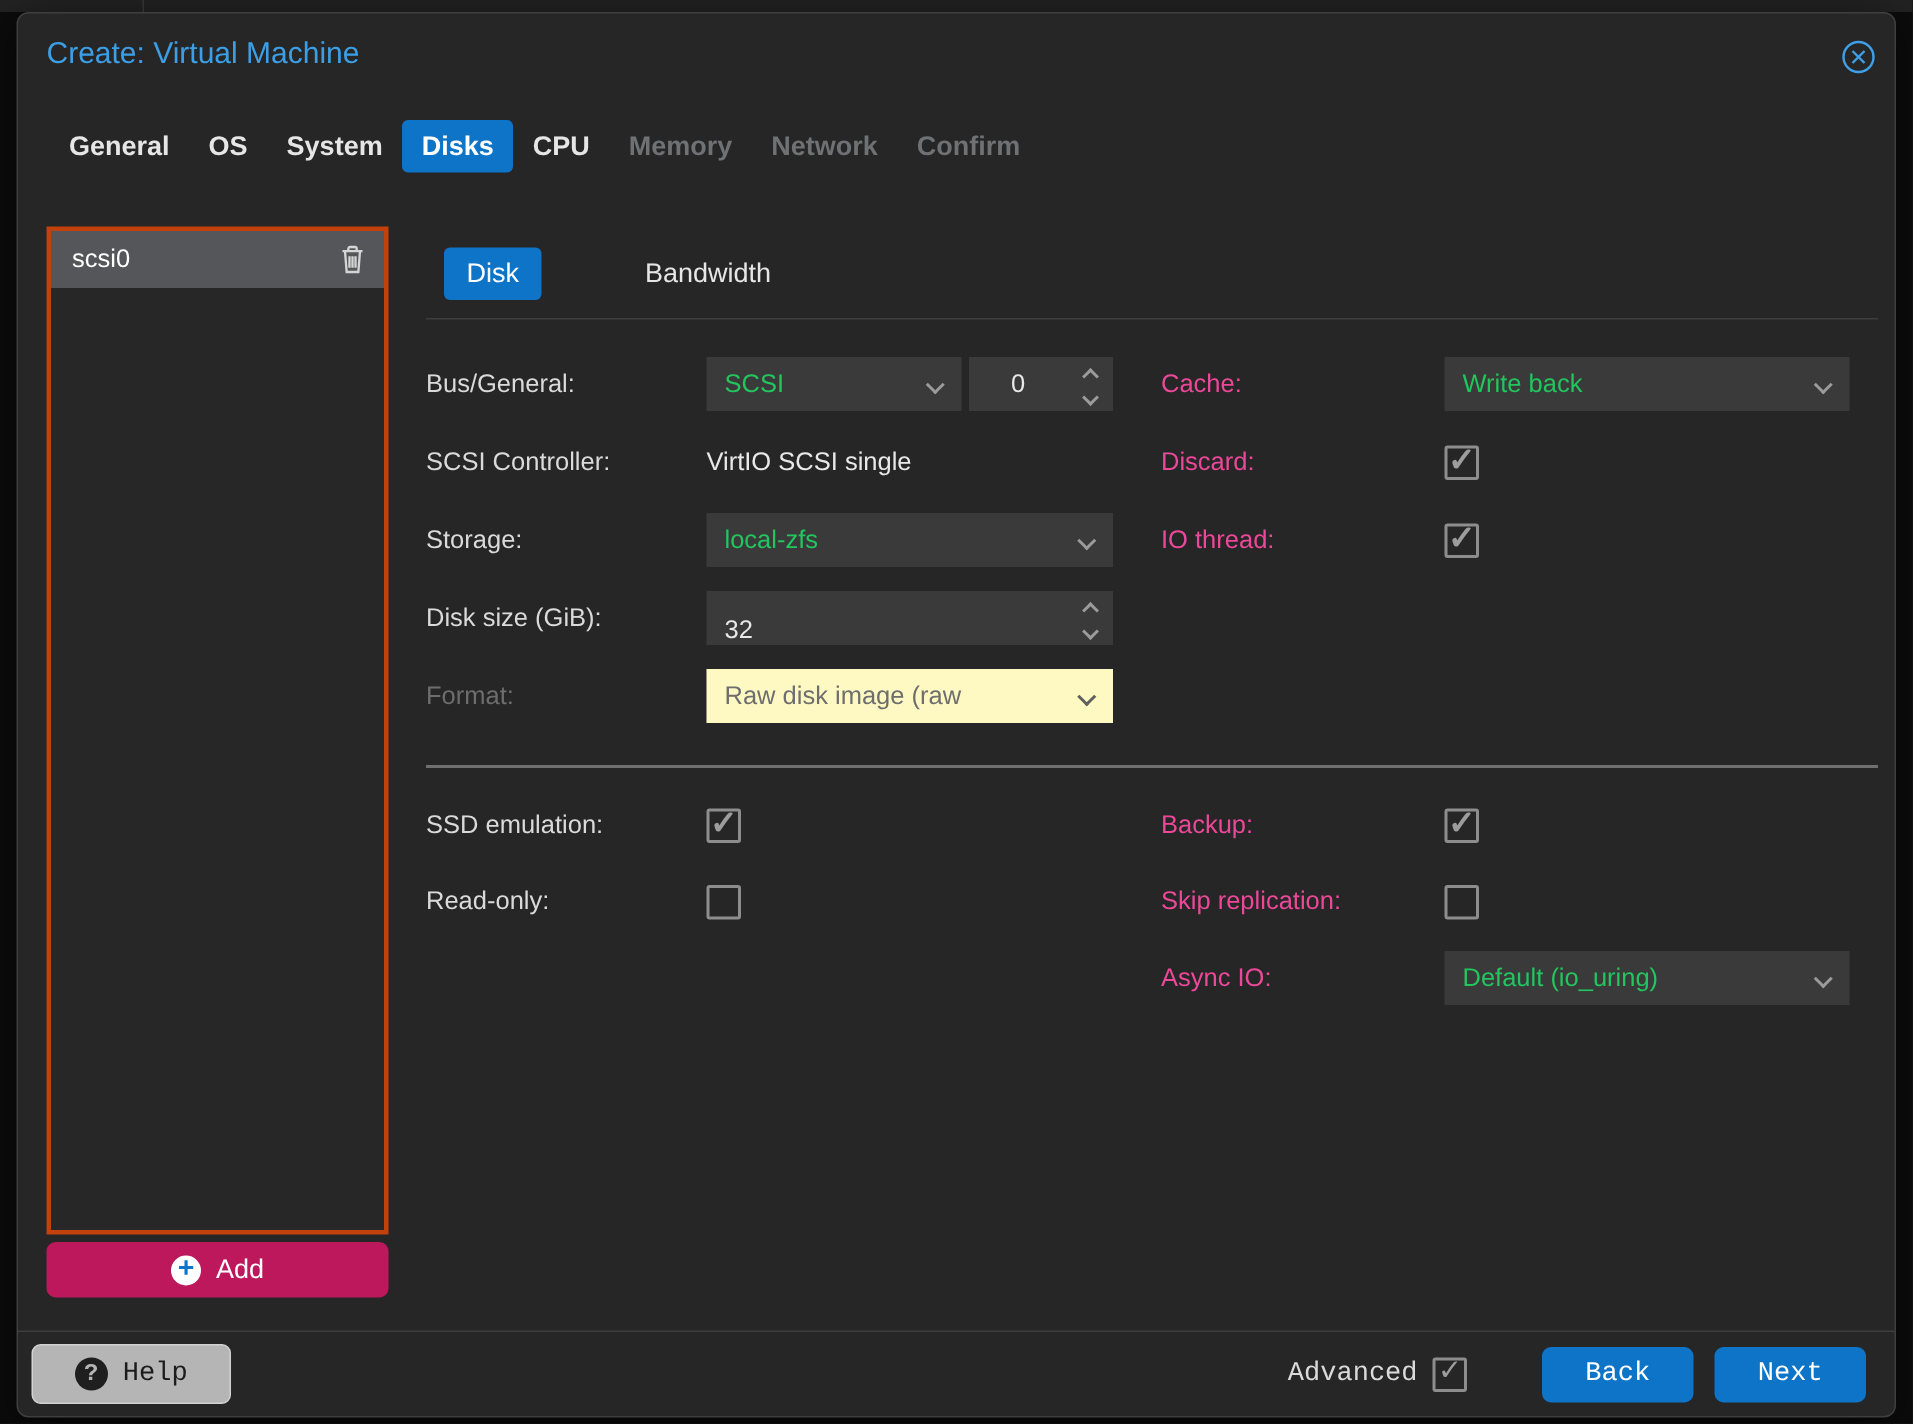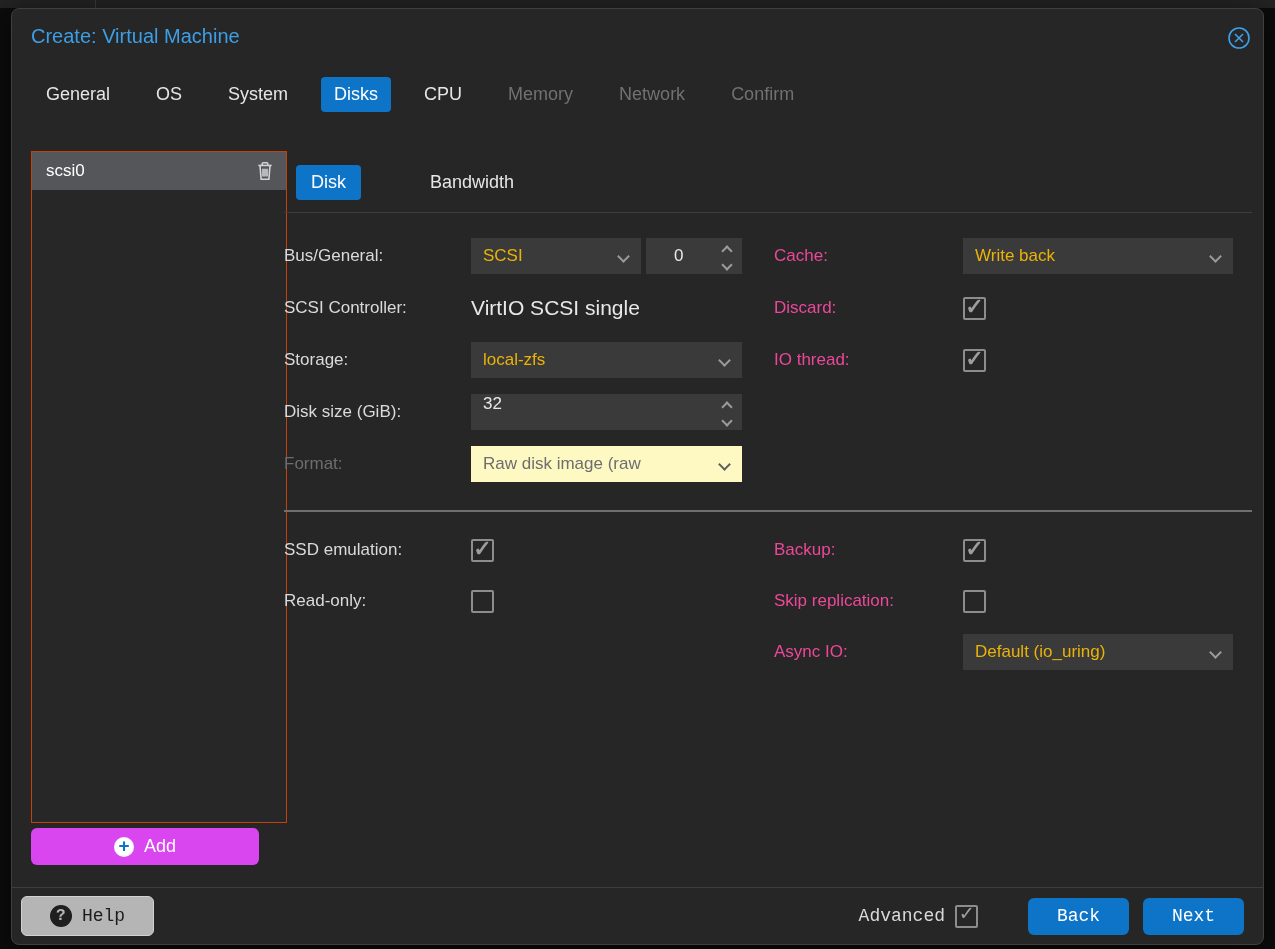--- a/index.html
+++ b/index.html
@@ -13,34 +13,34 @@
   .dialog { position:absolute; left:11px; top:8px; width:1253px; height:937px;
             background:#262626; border:1px solid #3f3f3f; border-radius:8px;
             box-shadow:0 6px 30px rgba(0,0,0,.6); }
 
   
   .dlg-header { position:absolute; left:0; top:0; right:0; height:62px; }
   .dlg-title { position:absolute; left:19px; top:16px; font-size:20px; color:#3c9fe5; }
   .close-btn { position:absolute; right:12px; top:17px; width:24px; height:24px; cursor:pointer; }
 
   
-  .tabs { position:absolute; left:21px; top:68px; height:40px; display:flex; gap:20px; align-items:flex-start; }
+  .tabs { position:absolute; left:21px; top:68px; height:40px; display:flex; align-items:center;font-weight:bold; }
   .tab { font-size:18px; color:#e6e6e6; padding:7px 13px; border-radius:4px; white-space:nowrap; }
   .tab.active { background:#0d74c8; color:#ffffff; }
   .tab.disabled { color:#6f7173; }
 
   
-  .disk-panel { position:absolute; left:19px; top:142px; width:256px; height:672px;
-                background:#272727; border:1px solid #c2410c; }
+  .disk-panel { position:absolute; left:19px; top:142px; width:228px; height:672px;
+                background:#272727; border:3px solid #c2410c; }
   .disk-item { height:38px; background:#55565a; display:flex; align-items:center; padding:0 10px 0 14px; }
   .disk-item-label { font-size:17px; color:#ffffff; flex:1; }
   .trash-btn { width:22px; height:22px; display:flex; align-items:center; justify-content:center; cursor:pointer; }
 
   .add-btn { position:absolute; left:19px; top:819px; width:228px; height:37px;
-             background:#d946ef; border-radius:6px; display:flex; align-items:center;
+             background:#be185d; border-radius:6px; display:flex; align-items:center;
              justify-content:center; gap:10px; cursor:pointer; }
   .add-icon { width:20px; height:20px; background:#ffffff; border-radius:50%;
               display:flex; align-items:center; justify-content:center; }
   .add-icon::before { content:"+"; color:#0d74c8; font-size:19px; font-weight:bold; line-height:1; margin-top:-2px; }
   .add-label { color:#ffffff; font-size:18px; }
 
   
   .form-area { position:absolute; left:272px; top:146px; right:11px; }
   .subtabs { display:flex; align-items:center; margin-top:8px; padding-left:12px; height:38px; gap:54px; }
   .subtab { font-size:18px; color:#e6e6e6; padding:7px 15px; border-radius:4px; }
@@ -51,43 +51,43 @@
   .frow { display:flex; align-items:center; height:36px; margin-bottom:16px; }
   .frow.adv { margin-bottom:15px; }
   .flabel  { width:187px; font-size:17px; color:#dadada; flex-shrink:0; }
   .flabel.disabled { color:#6d6d6d; }
   .fcell   { width:271px; flex-shrink:0; display:flex; }
   .gapcol  { width:32px; flex-shrink:0; }
   .flabel2 { width:189px; font-size:17px; color:#ec4899; flex-shrink:0; }
   .fcell2  { width:270px; flex-shrink:0; display:flex; }
 
   .combo { position:relative; height:36px; background:#3a3a3a; display:flex; align-items:center;
-           padding:0 30px 0 12px; color:#eab308; font-size:17px; width:100%; cursor:pointer; overflow:hidden; white-space:nowrap; }
+           padding:0 30px 0 12px; color:#22c55e; font-size:17px; width:100%; cursor:pointer; overflow:hidden; white-space:nowrap; }
   .combo.disabled { background:#fef9c3; color:#6e6e6e; cursor:default; }
 
   .chev { display:inline-block; width:9px; height:9px; border-right:2px solid #9b9b9b;
           border-bottom:2px solid #9b9b9b; }
   .chev.down { transform:rotate(45deg); }
   .chev.up   { transform:rotate(-135deg); }
   .combo .chev { position:absolute; right:13px; top:14px; }
   .combo.disabled .chev { border-color:#5f5f5f; }
 
-  .spinbox { position:relative; height:36px; background:#3a3a3a; display:flex; align-items:flex-start;
+  .spinbox { position:relative; height:36px; background:#3a3a3a; display:flex; align-items:flex-end;
              padding:0 28px 0 12px; color:#e8e8e8; font-size:17px; width:100%; }
   .spinner { position:absolute; right:11px; top:6px; display:flex; flex-direction:column; gap:6px; cursor:pointer; }
   .spinner .chev { width:8px; height:8px; }
   .spinner .chev.up { margin-top:3px; }
 
   .busgroup { display:flex; width:100%; gap:5px; }
   .busgroup .combo { flex:1; }
   .busgroup .numbox { width:96px; flex-shrink:0; }
   .numbox { position:relative; height:36px; background:#3a3a3a; display:flex; align-items:center;
             padding-left:28px; color:#e8e8e8; font-size:17px; }
 
-  .static-val { font-size:21px; color:#e8e8e8; }
+  .static-val { font-size:17px; color:#e8e8e8; }
 
   .checkbox { width:23px; height:23px; border:2px solid #8d8d8d; border-radius:2px;
               display:flex; align-items:center; justify-content:center; cursor:pointer; background:transparent; }
   .checkbox .mark { color:#9d9d9d; font-size:22px; font-weight:bold; line-height:1; margin-top:-3px; }
 
   
   .footer { position:absolute; left:0; bottom:0; right:0; height:57px; border-top:1px solid #3d3d3d;
             display:flex; align-items:center; padding:0 19px 0 9px;font-family:Liberation Mono, monospace; }
   .help-btn { width:133px; height:40px; background:#b5b5b5; border:1px solid #d2d2d2; border-radius:6px;
               display:flex; align-items:center; justify-content:center; gap:10px; cursor:pointer; }

